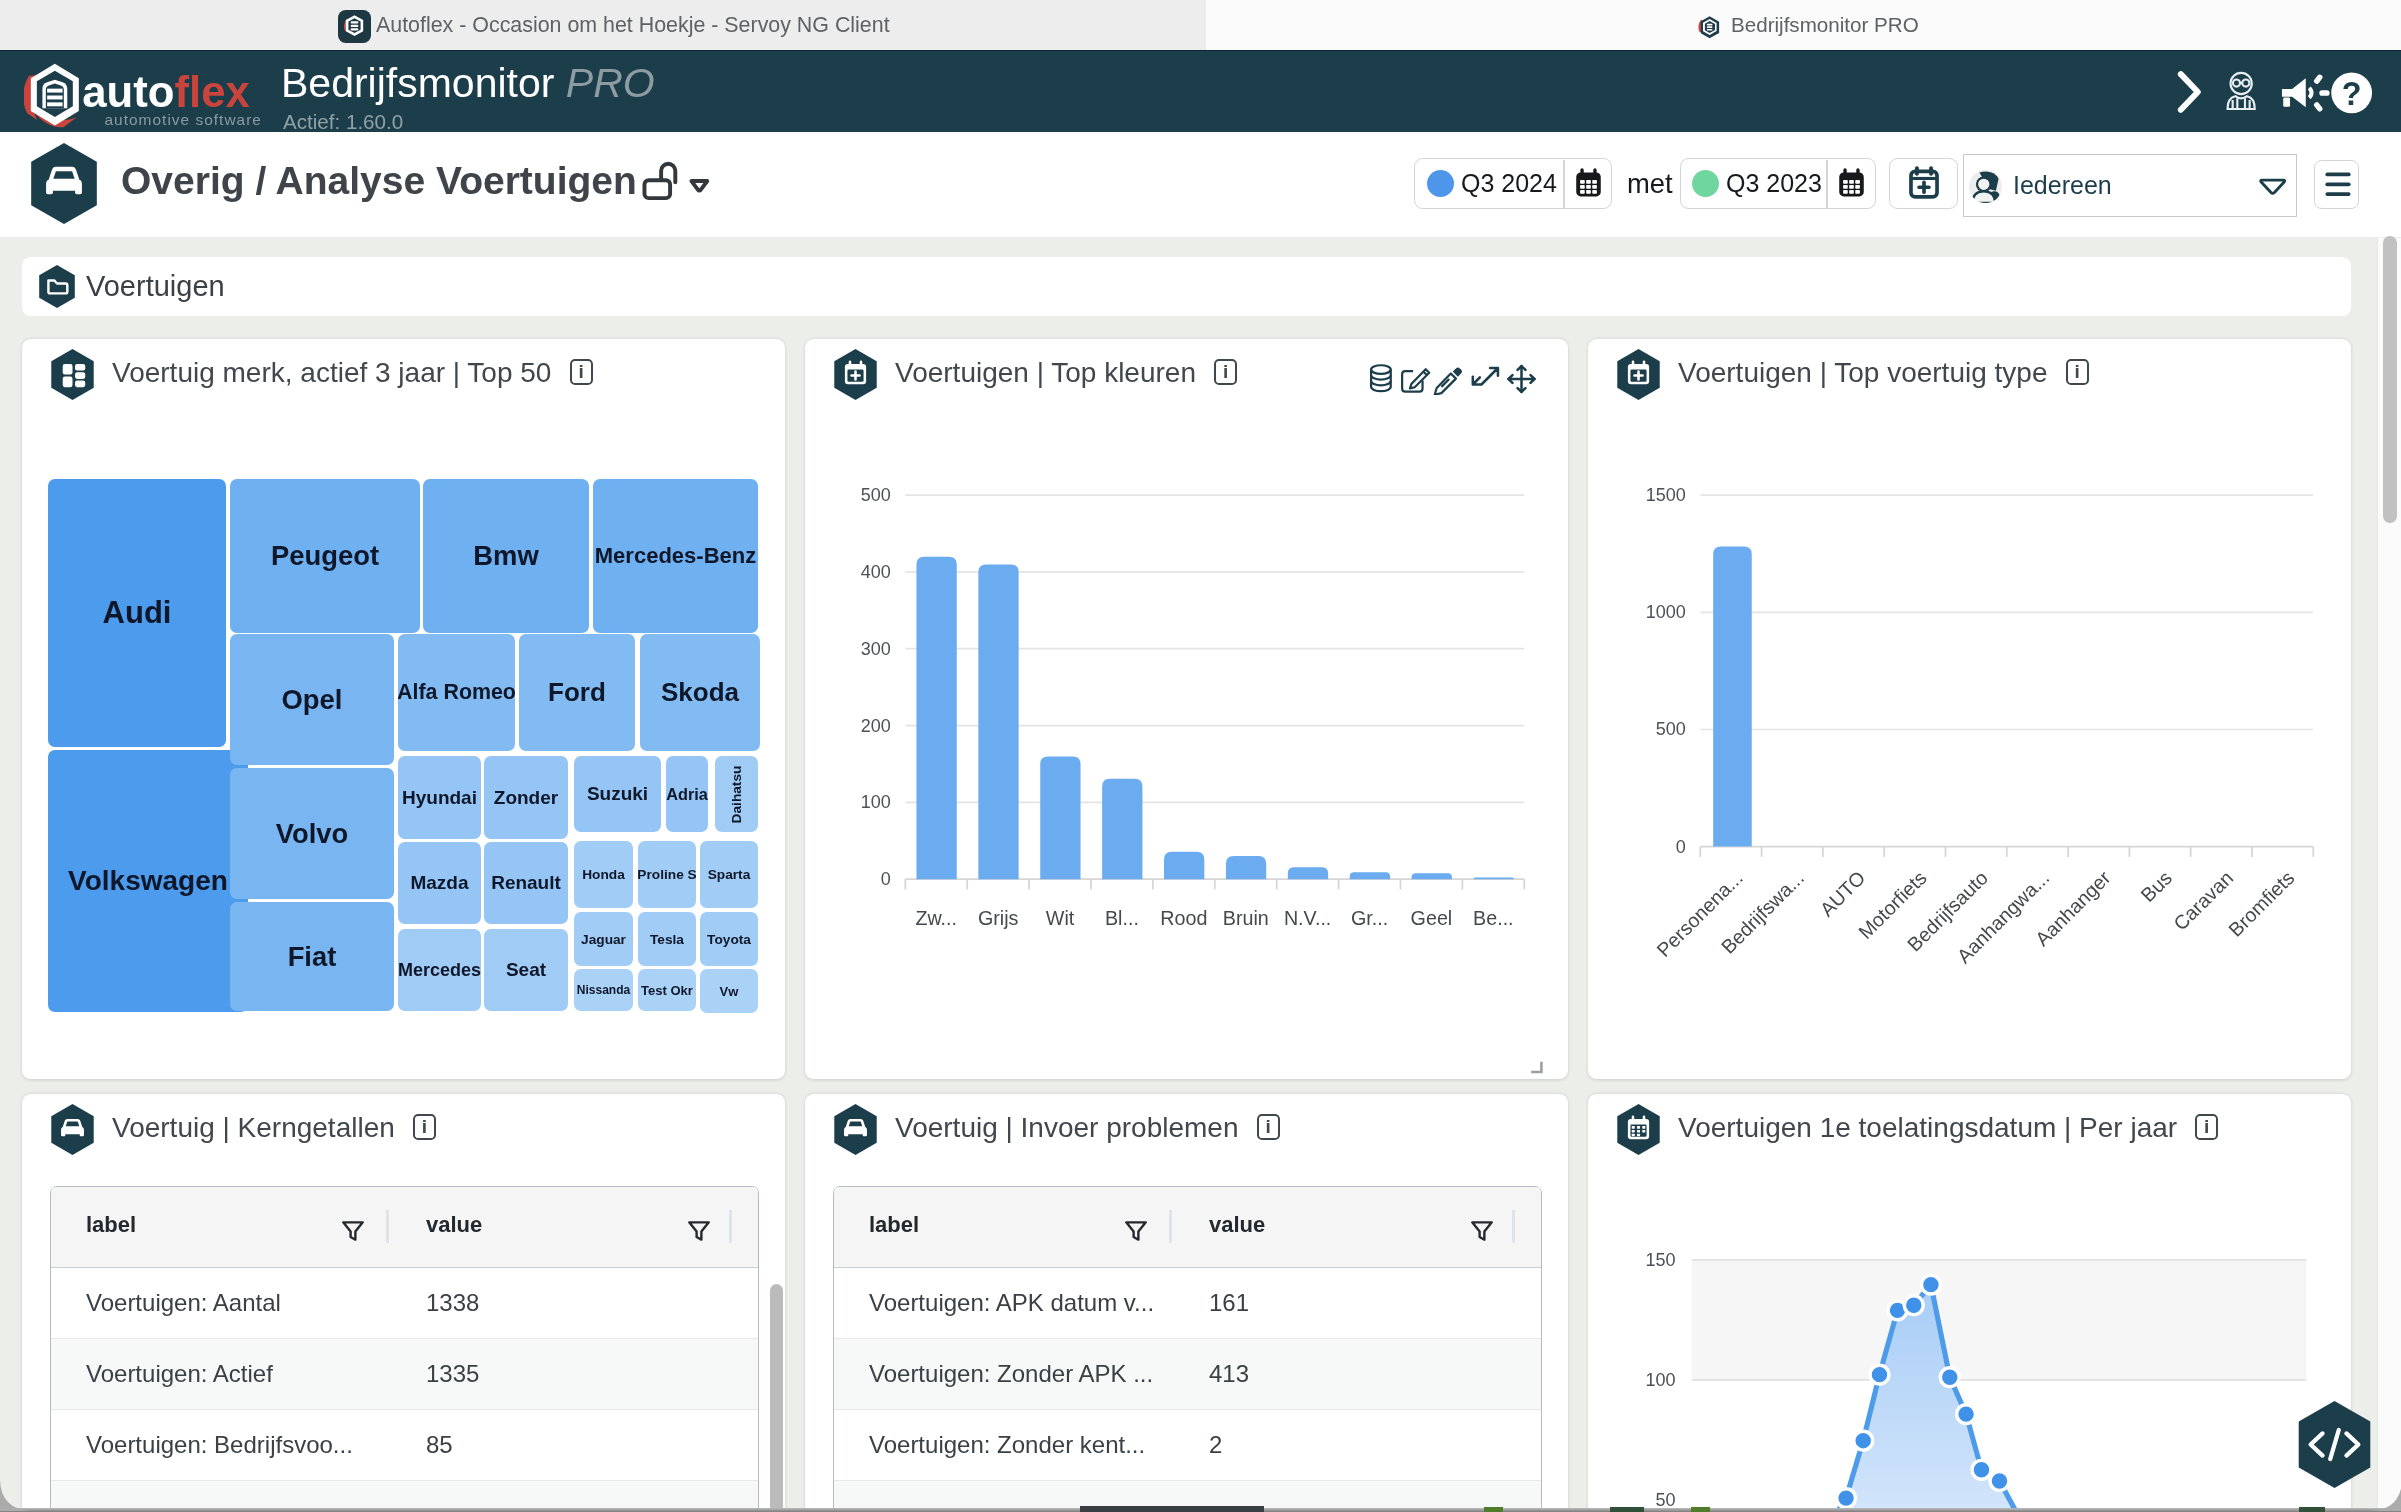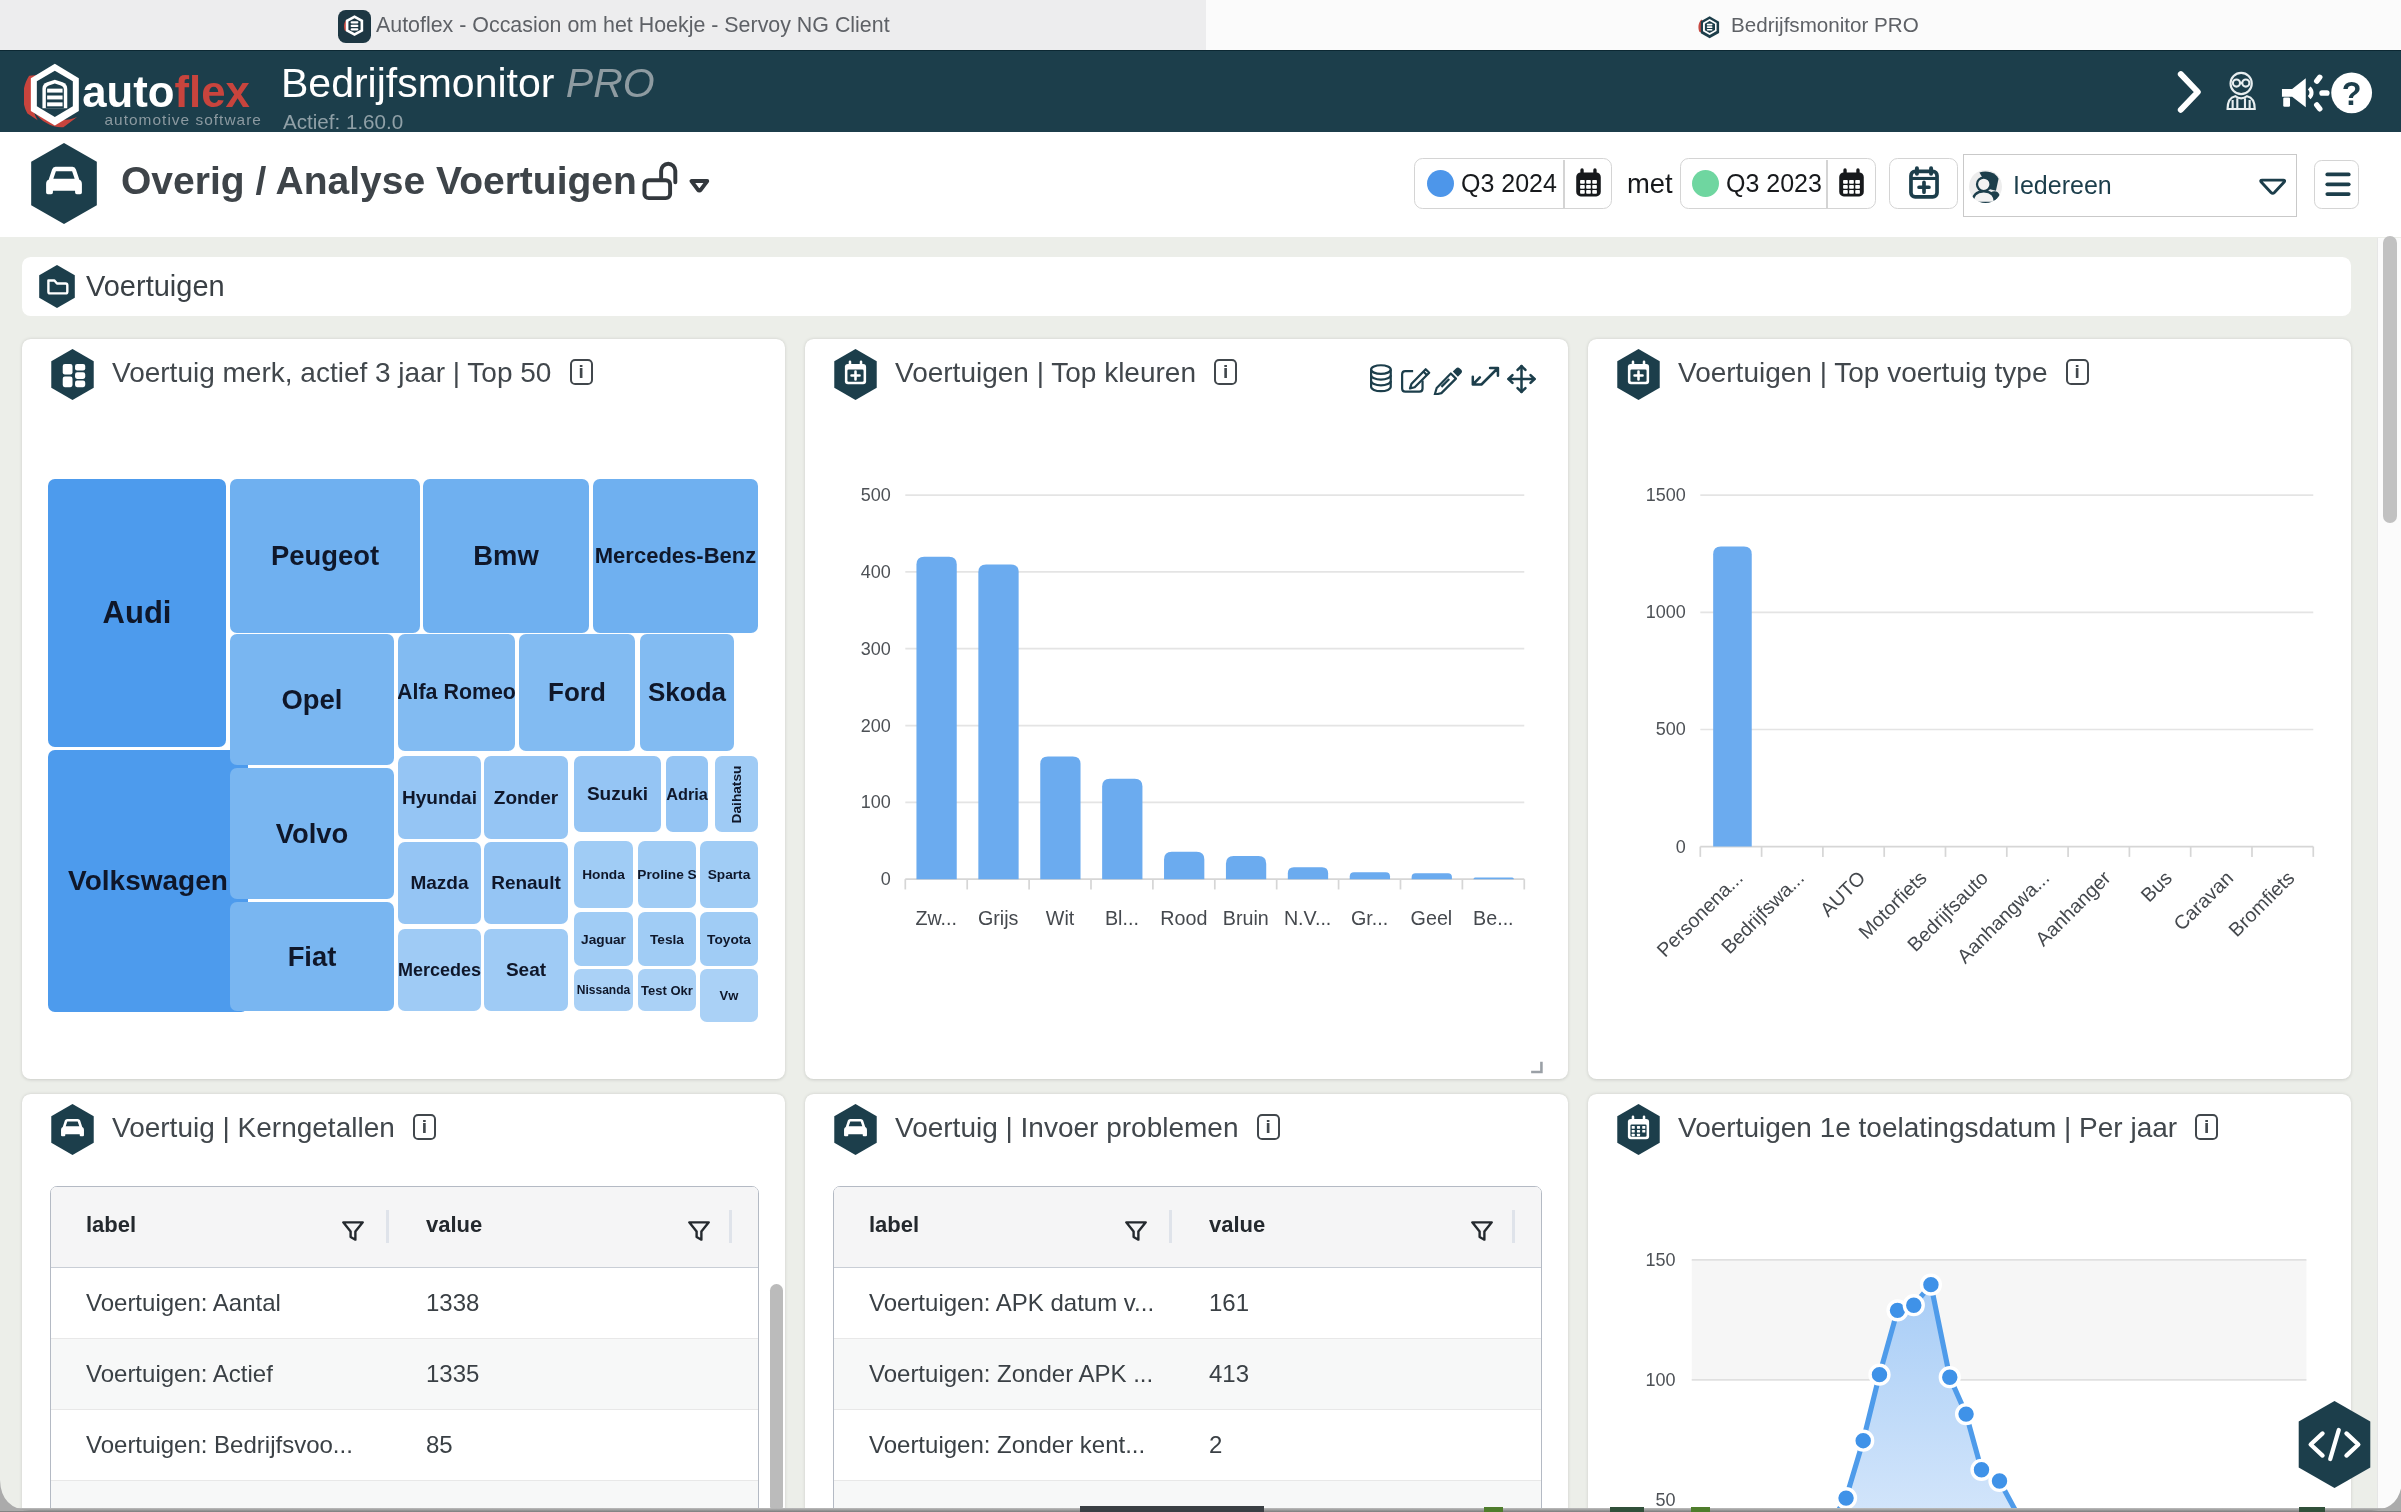--- a/index.html
+++ b/index.html
@@ -255,21 +255,21 @@
     </div>
     <div class="ctitle">Voertuig merk, actief 3 jaar | Top 50 <span class="info"></span></div>
     <div class="tm" style="left:26px; top:140px; width:178px; height:268px; background:#4d9bed; font-size:31px;">Audi</div>
     <div class="tm" style="left:26px; top:411px; width:200px; height:262px; background:#4d9bed; font-size:28px;">Volkswagen</div>
     <div class="tm" style="left:208px; top:140px; width:190px; height:154px; background:#6fb0f0; font-size:27.4px;">Peugeot</div>
     <div class="tm" style="left:401px; top:140px; width:166px; height:154px; background:#6fb0f0; font-size:27.4px;">Bmw</div>
     <div class="tm" style="left:571px; top:140px; width:165px; height:154px; background:#6fb0f0; font-size:22px;">Mercedes-Benz</div>
     <div class="tm" style="left:208px; top:295px; width:164px; height:131px; background:#79b6f1; font-size:27.4px;">Opel</div>
     <div class="tm" style="left:376px; top:295px; width:117px; height:117px; background:#82bbf2; font-size:21.4px;">Alfa Romeo</div>
     <div class="tm" style="left:497px; top:295px; width:116px; height:117px; background:#82bbf2; font-size:26px;">Ford</div>
-    <div class="tm" style="left:618px; top:295px; width:94px; height:117px; background:#82bbf2; font-size:26px;text-align:center;">Skoda</div>
+    <div class="tm" style="left:618px; top:295px; width:120px; height:117px; background:#82bbf2; font-size:26px;text-align:center;">Skoda</div>
     <div class="tm" style="left:208px; top:429px; width:164px; height:131px; background:#79b6f1; font-size:27.4px;">Volvo</div>
     <div class="tm" style="left:208px; top:563px; width:164px; height:109px; background:#79b6f1; font-size:27.4px;">Fiat</div>
     <div class="tm" style="left:376px; top:417px; width:83px; height:83px; background:#95c5f4; font-size:19px;">Hyundai</div>
     <div class="tm" style="left:462px; top:417px; width:84px; height:83px; background:#95c5f4; font-size:19px;">Zonder</div>
     <div class="tm" style="left:552px; top:417px; width:87px; height:76px; background:#95c5f4; font-size:19px;">Suzuki</div>
     <div class="tm" style="left:644px; top:417px; width:42px; height:76px; background:#95c5f4; font-size:16.3px;">Adria</div>
     <div class="tm" style="left:693px; top:417px; width:43px; height:76px; background:#9fcbf5; font-size:13.7px;">
       <span style="transform:rotate(-90deg); white-space:nowrap;">Daihatsu</span>
     </div>
     <div class="tm" style="left:376px; top:503px; width:83px; height:82px; background:#95c5f4; font-size:19px;">Mazda</div>
@@ -277,21 +277,21 @@
     <div class="tm" style="left:552px; top:502px; width:59px; height:67px; background:#a0ccf5; font-size:13.7px;">Honda</div>
     <div class="tm" style="left:616px; top:502px; width:58px; height:67px; background:#a0ccf5; font-size:13.7px;">Proline S</div>
     <div class="tm" style="left:678px; top:502px; width:58px; height:67px; background:#a0ccf5; font-size:13.7px;">Sparta</div>
     <div class="tm" style="left:552px; top:573px; width:59px; height:54px; background:#a0ccf5; font-size:13.7px;">Jaguar</div>
     <div class="tm" style="left:616px; top:573px; width:58px; height:54px; background:#a0ccf5; font-size:13.7px;">Tesla</div>
     <div class="tm" style="left:678px; top:573px; width:58px; height:54px; background:#a0ccf5; font-size:13.7px;">Toyota</div>
     <div class="tm" style="left:376px; top:590px; width:83px; height:82px; background:#9fcbf5; font-size:18px;">Mercedes</div>
     <div class="tm" style="left:462px; top:590px; width:84px; height:82px; background:#9fcbf5; font-size:19px;">Seat</div>
     <div class="tm" style="left:552px; top:630px; width:59px; height:42px; background:#aad1f6; font-size:12px;">Nissanda</div>
     <div class="tm" style="left:616px; top:630px; width:58px; height:42px; background:#aad1f6; font-size:13px;">Test Okr</div>
-    <div class="tm" style="left:678px; top:630px; width:58px; height:53px; background:#aad1f6; font-size:13px;">Vw</div>
+    <div class="tm" style="left:678px; top:630px; width:58px; height:44px; background:#aad1f6; font-size:13px;">Vw</div>
   </div>
   <div class="abs card" id="card2">
     <div class="chead">
       <svg width="45" height="51" viewBox="0 0 53 60">
         <path d="M26.5 0 L51.5 14.5 V45.5 L26.5 60 L1.5 45.5 V14.5 Z" fill="#1c3e4b"></path>
         <g>
           <path d="M20 15 v4 M33 15 v4" stroke="#fff" stroke-width="3" stroke-linecap="round"></path>
           <rect x="14" y="17.5" width="25" height="24" rx="3.5" fill="#fff"></rect>
           <rect x="17" y="24" width="19" height="14.5" rx="1.5" fill="#1c3e4b"></rect>
           <path d="M26.5 26.5 v9.5 M21.8 31.2 h9.5" stroke="#fff" stroke-width="3" stroke-linecap="round"></path>

